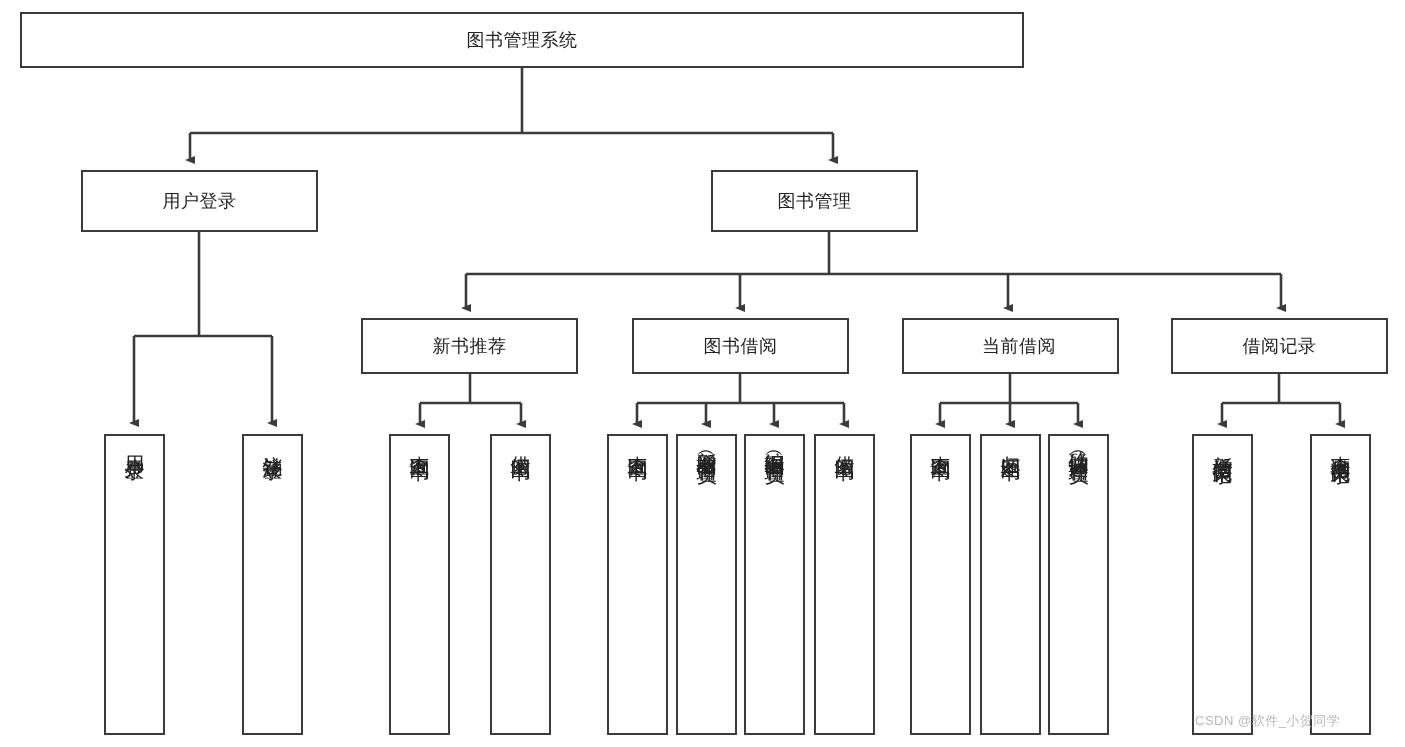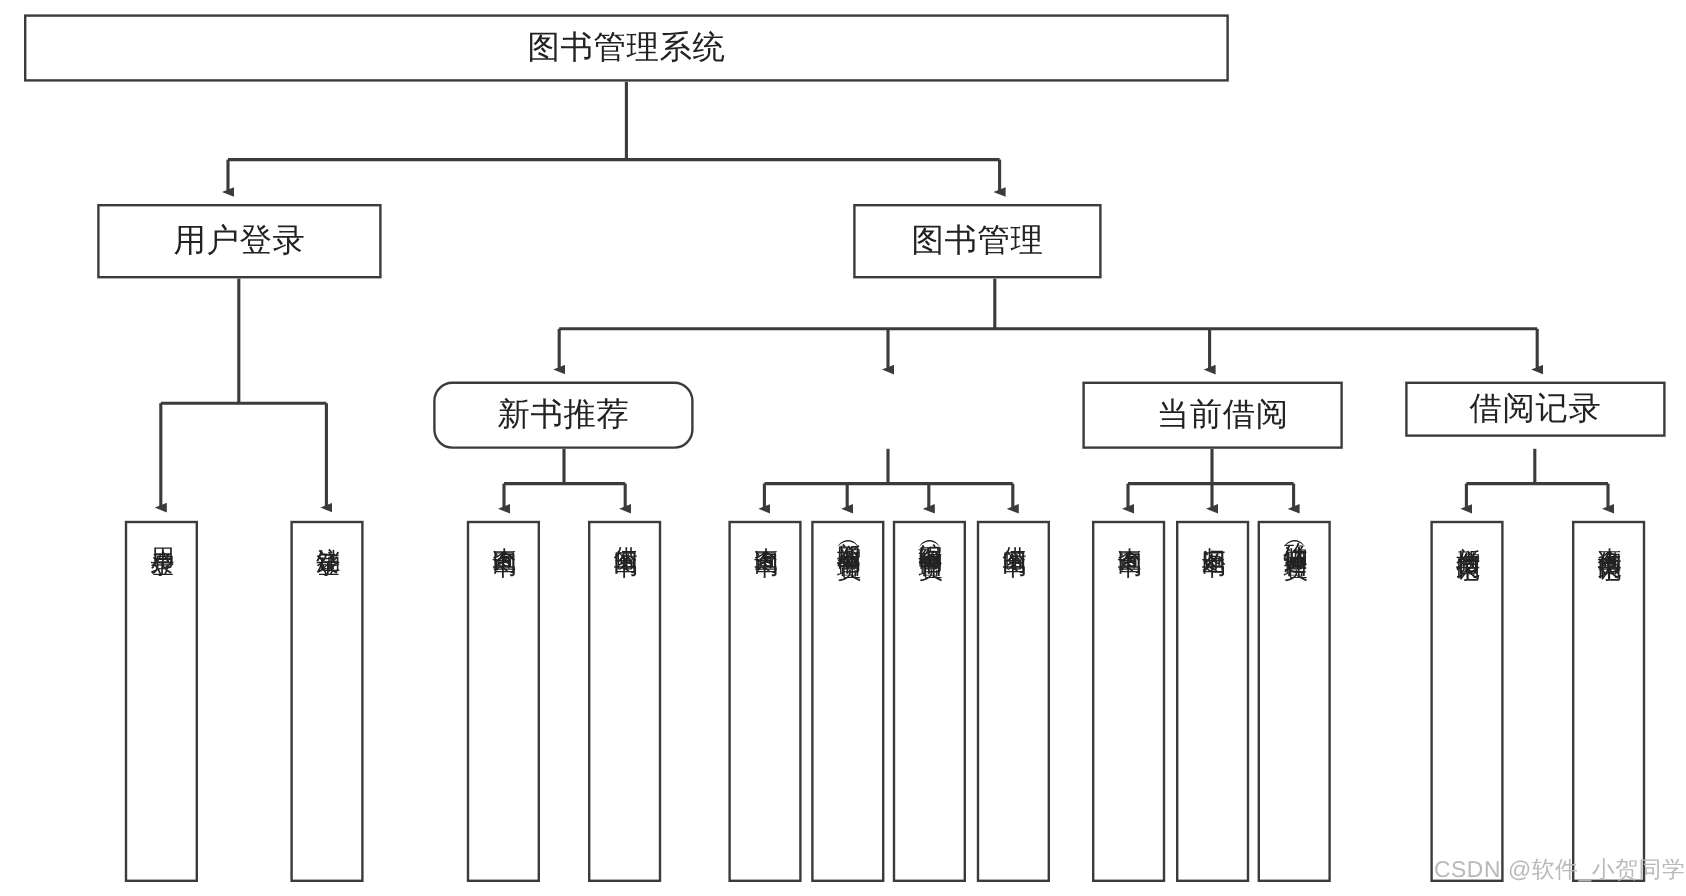--- a/index.html
+++ b/index.html
@@ -31,21 +31,21 @@
     box-sizing: border-box;
     background: #ffffff;
     border: 2px solid #3b3b3b;
     display: flex;
     align-items: center;
     justify-content: center;
     color: #222222;
     z-index: 2;
   }
   .node-label {
-    font-size: 27px;
+    font-size: 18px;
     line-height: 1.15;
     letter-spacing: 0.5px;
     color: #222222;
     white-space: nowrap;
   }
   
   .node.leaf {
     align-items: flex-start;
     justify-content: center;
     padding-top: 4px;
@@ -56,21 +56,21 @@
     font-size: 20px;
     line-height: 1.05;
     letter-spacing: 2px;
     white-space: normal;
   }
   .node.leaf.tall-pad {
     padding-top: 0px;
   }
   .watermark {
     position: absolute;
-    font-size: 19px;
+    font-size: 13px;
     color: #b9b9b9;
     white-space: nowrap;
     z-index: 5;
     letter-spacing: 0.5px;
     text-align: right;
   }
 </style>
 </head>
 <body>
 
@@ -130,27 +130,30 @@
     <span class="node-label">图书管理系统</span>
   </div>
 
   <div class="node" style="left:81px; top:170px; width:237px; height:62px;">
     <span class="node-label">用户登录</span>
   </div>
   <div class="node" style="left:711px; top:170px; width:207px; height:62px;">
     <span class="node-label">图书管理</span>
   </div>
 
-  <div class="node" style="left:361px; top:318px; width:217px; height:56px;border-radius:16px;">
+  <div class="node" style="left:361px; top:318px; width:217px; height:56px;">
     <span class="node-label">新书推荐</span>
+  </div>
+  <div class="node" style="left:632px; top:318px; width:217px; height:56px;">
+    <span class="node-label">图书借阅</span>
   </div>
   <div class="node" style="left:902px; top:318px; width:217px; height:56px;padding-left:17px;">
     <span class="node-label">当前借阅</span>
   </div>
-  <div class="node" style="left:1171px; top:318px; width:217px; height:46px;">
+  <div class="node" style="left:1171px; top:318px; width:217px; height:56px;">
     <span class="node-label">借阅记录</span>
   </div>
 
   <div class="node leaf" style="left:104px; top:434px; width:61px; height:301px;">
     <span class="node-label">用户登录</span>
   </div>
   <div class="node leaf" style="left:242px; top:434px; width:61px; height:301px;">
     <span class="node-label">注销登录</span>
   </div>
 

